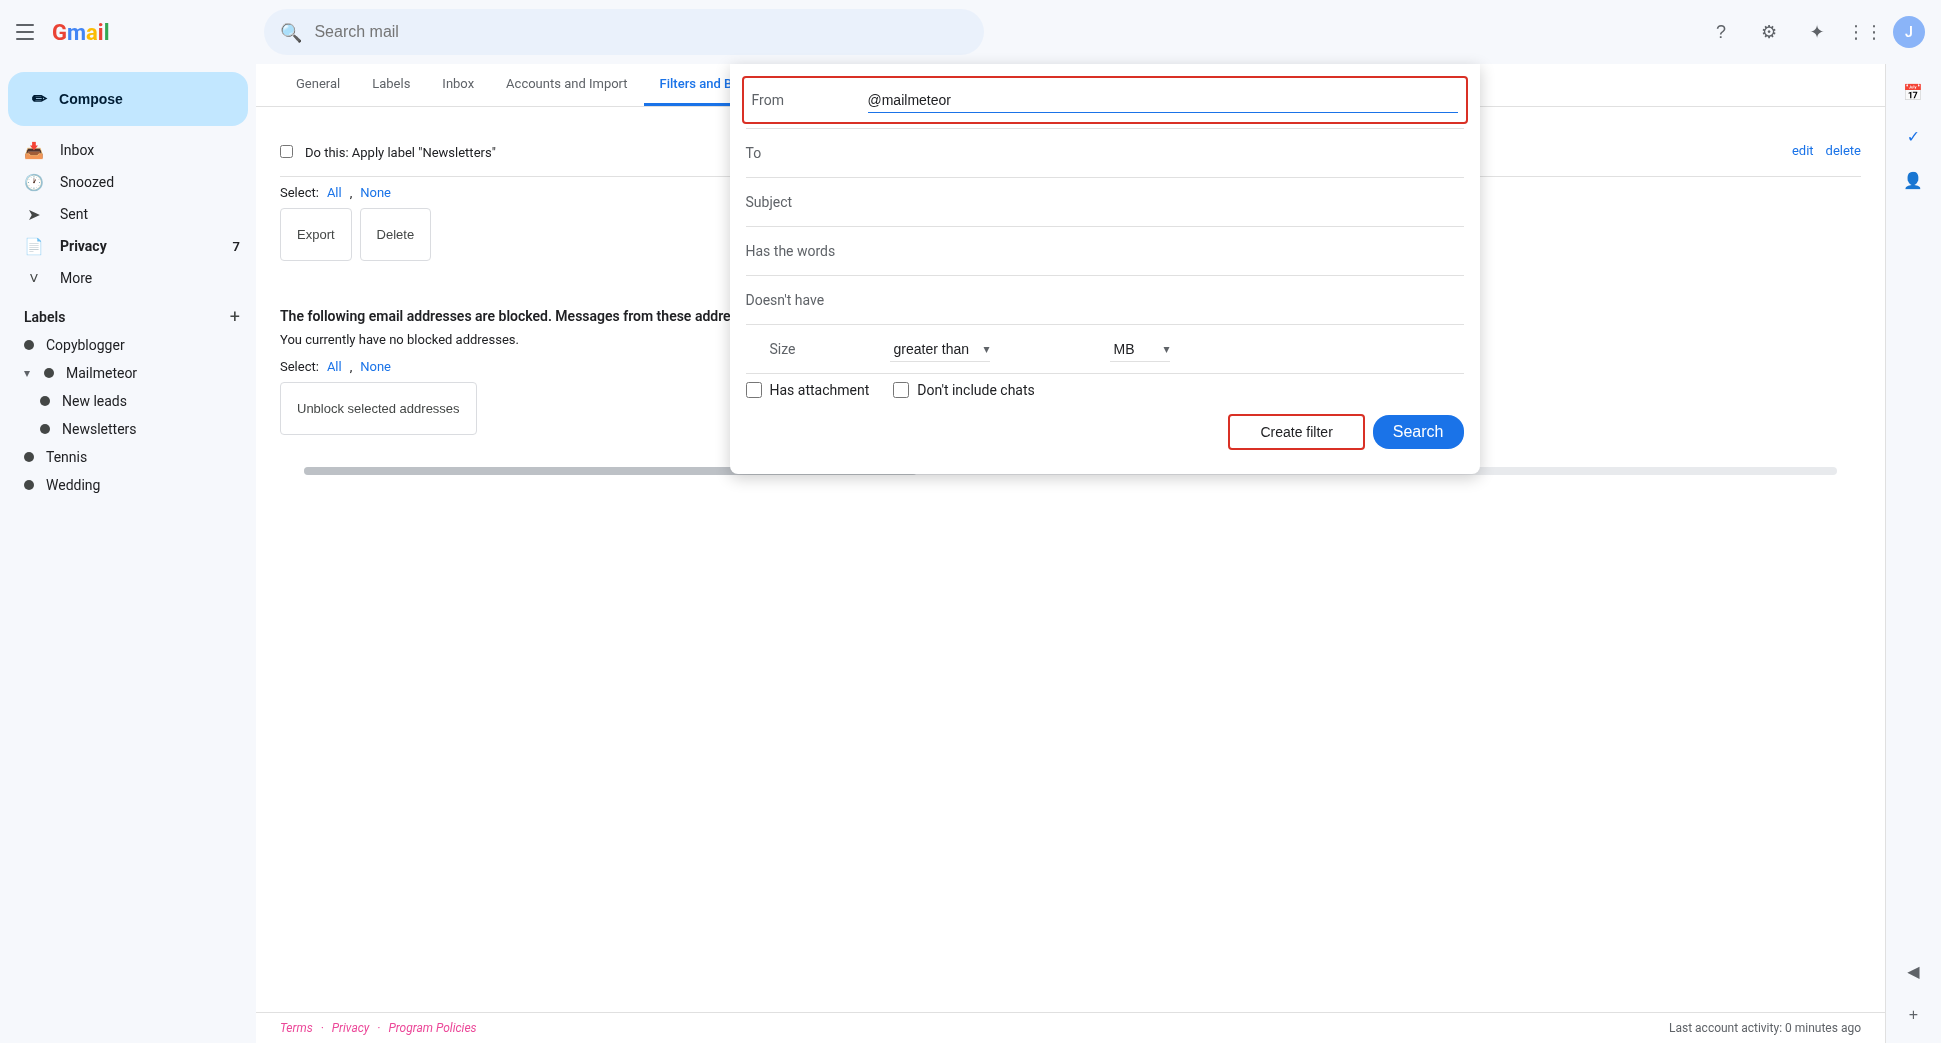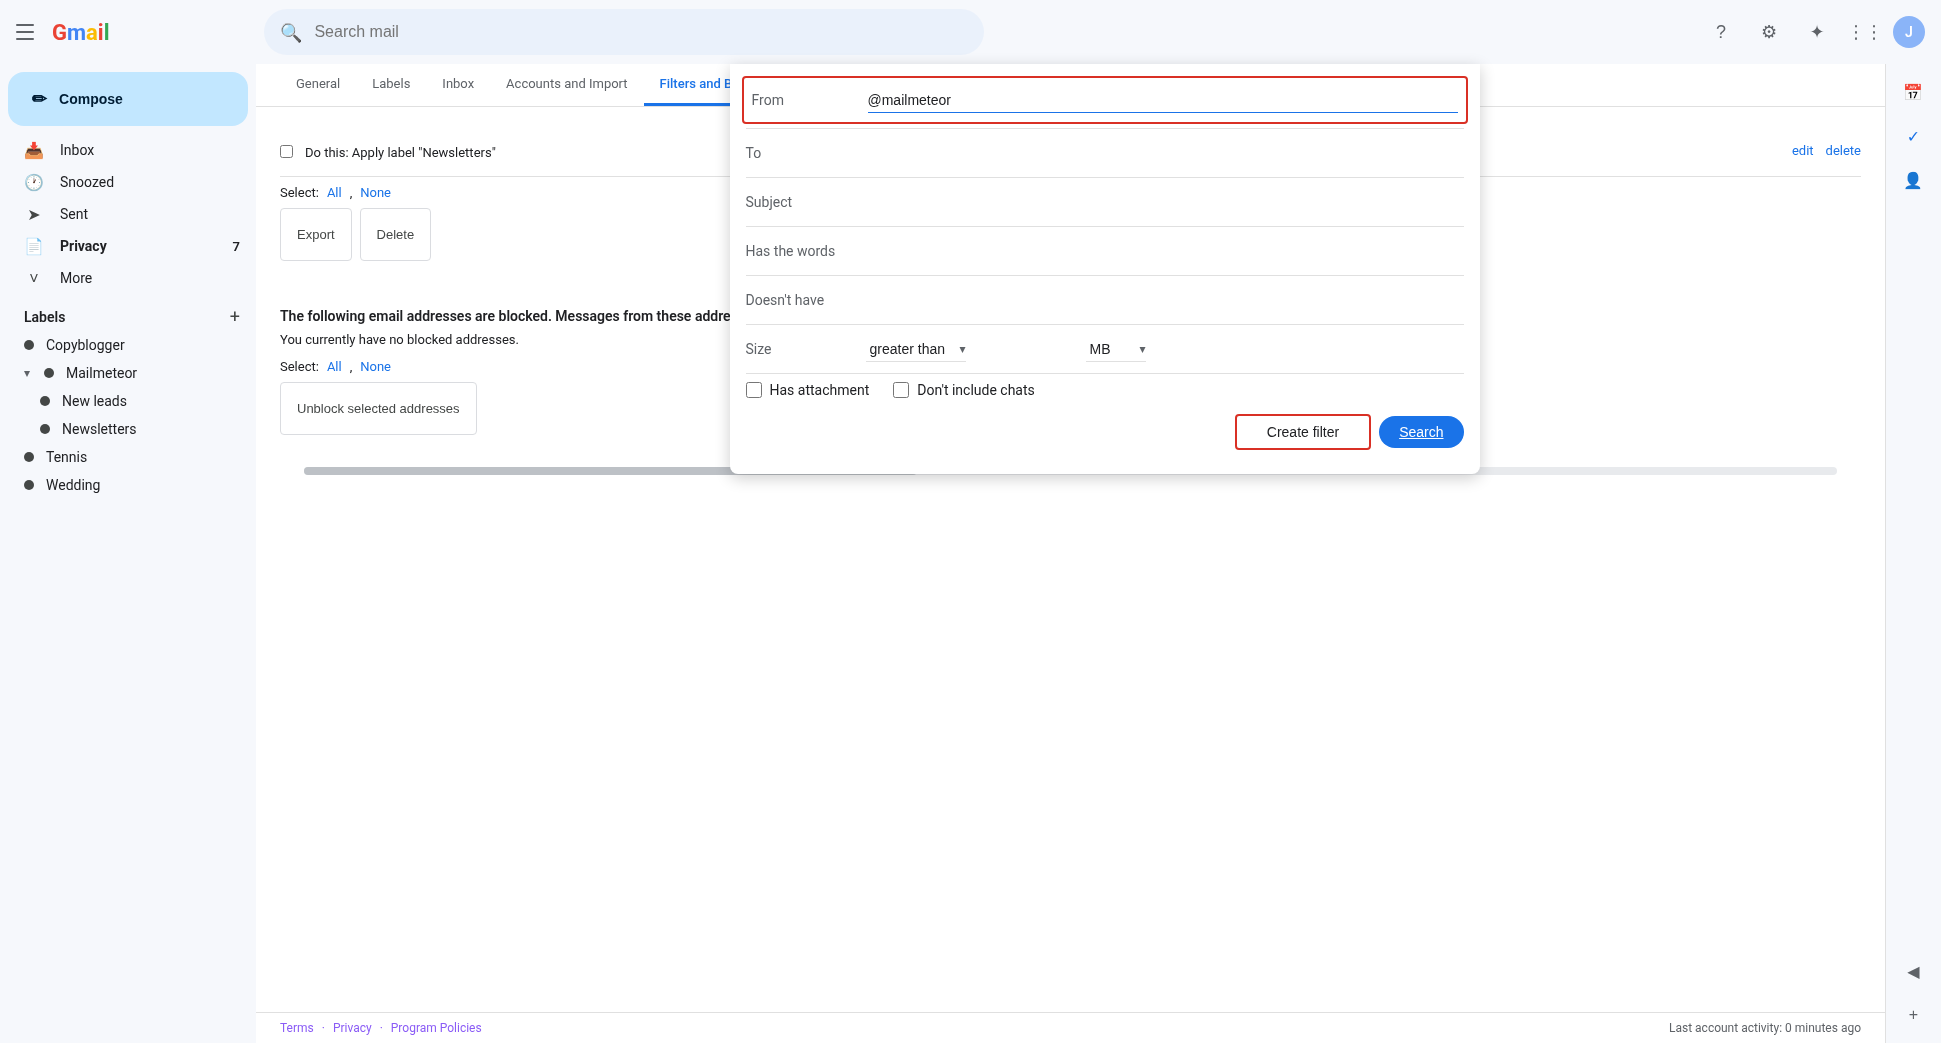--- a/index.html
+++ b/index.html
@@ -96,44 +96,44 @@
     }
     .search-form-row.from-row { border: 2px solid #d93025; border-radius: 4px; margin: 4px 12px; padding: 4px 8px; }
     .search-form-label { width: 116px; color: #5f6368; font-size: 14px; flex-shrink: 0; }
     .search-form-input {
       flex: 1; border: none; border-bottom: 1px solid transparent; outline: none; font-size: 14px; color: #202124; padding: 4px 0;
     }
     .search-form-row.from-row .search-form-input { border-bottom: 1px solid #1a73e8; }
 
     .search-form-divider { height: 1px; background: #e0e0e0; margin: 0 16px; }
 
-    .size-row { display: flex; align-items: center; padding: 6px 16px; min-height: 48px; }
+    .size-row { display: flex; align-items: center; padding: 6px 16px; min-height: 48px; margin-left: 24px; }
     .size-label { width: 120px; color: #5f6368; font-size: 14px; flex-shrink: 0; }
     .size-select {
       border: none; border-bottom: 1px solid #e0e0e0; outline: none; font-size: 14px; color: #202124; padding: 4px 4px; background: transparent; cursor: pointer; appearance: none; -webkit-appearance: none; padding-right: 20px;
     }
     .size-select-wrap { position: relative; display: inline-flex; align-items: center; margin-right: 24px; }
     .size-select-wrap::after { content: '▾'; position: absolute; right: 0; color: #5f6368; pointer-events: none; font-size: 12px; }
     .size-mb-wrap { position: relative; display: inline-flex; align-items: center; }
     .size-mb-wrap::after { content: '▾'; position: absolute; right: 0; color: #5f6368; pointer-events: none; font-size: 12px; }
 
     .checkbox-row { display: flex; align-items: center; gap: 24px; padding: 8px 16px; }
     .checkbox-label { display: flex; align-items: center; gap: 8px; font-size: 14px; color: #202124; cursor: pointer; justify-content: flex-end; }
     .checkbox-label input[type="checkbox"] { width: 16px; height: 16px; cursor: pointer; }
 
     .search-buttons { display: flex; justify-content: flex-end; align-items: center; gap: 8px; padding: 8px 16px 16px; }
     .btn-create-filter { border: 2px solid #d93025; background: white; color: #202124; padding: 8px 30px; border-radius: 4px; font-size: 14px; cursor: pointer; font-weight: 500; }
-    .btn-search { background: #1a73e8; color: white; border: none; padding: 8px 20px; border-radius: 16px; font-size: 14px; cursor: pointer; font-weight: 500; text-decoration: underline; }
+    .btn-search { background: #1a73e8; color: white; border: none; padding: 8px 20px; border-radius: 16px; font-size: 16px; cursor: pointer; font-weight: 500; }
 
     .right-panel { width: 56px; background: #f6f8fc; border-left: 1px solid #e0e0e0; display: flex; flex-direction: column; align-items: center; padding: 8px 0; gap: 4px; flex-shrink: 0; }
     .right-icon-btn { width: 40px; height: 40px; border-radius: 50%; display: flex; align-items: center; justify-content: center; cursor: pointer; color: #5f6368; font-size: 16px; border: none; background: transparent; position: relative; }
     .right-icon-btn.active { color: #1a73e8; }
 
     .footer { position: absolute; bottom: 0; left: 0; right: 0; display: flex; justify-content: center; align-items: center; padding: 8px 24px; border-top: 1px solid #e0e0e0; background: white; }
-    .footer-links { display: flex; gap: 8px; font-size: 12px; color: #8b5cf6; }
+    .footer-links { display: flex; gap: 8px; font-size: 12px; color: #ec4899; font-style: italic; }
     .footer-links span { cursor: pointer; }
     .footer-activity { font-size: 12px; color: #5f6368; margin-left: auto; }
 
     .scrollbar-bottom { height: 8px; background: #e8eaed; border-radius: 4px; margin: 0 24px; }
     .scrollbar-thumb { height: 8px; width: 40%; background: #bdc1c6; border-radius: 4px; }
   </style>
 </head>
 <body>
 
 <div class="topbar">

